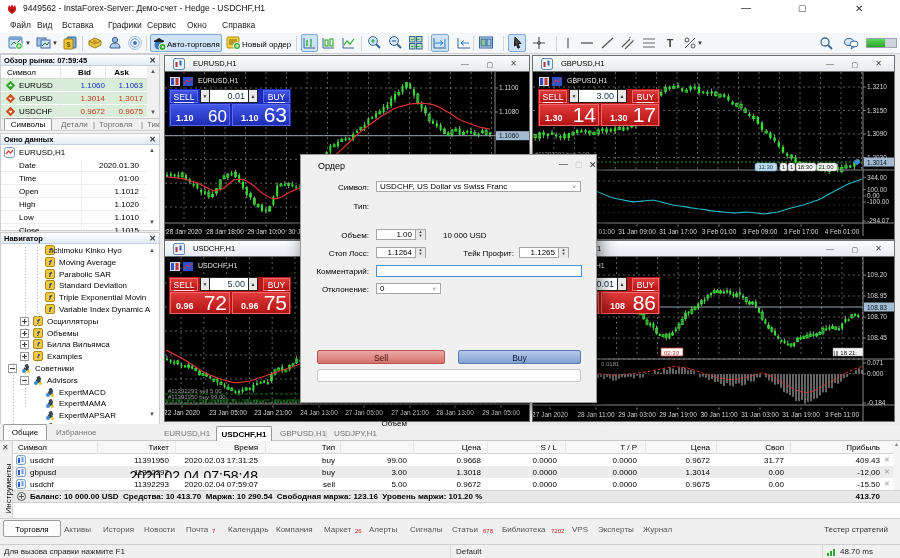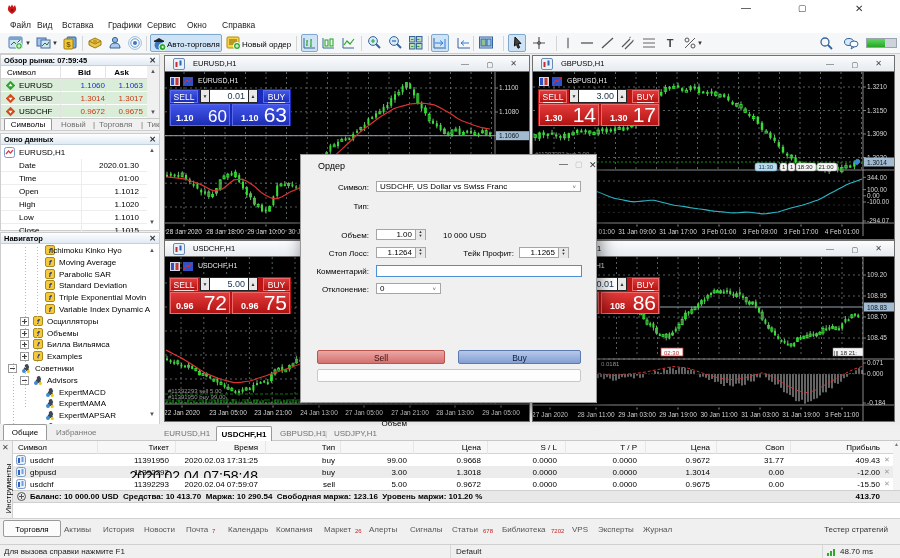--- a/index.html
+++ b/index.html
@@ -20,20 +20,21 @@
 .redpanel .btn{background:linear-gradient(180deg,#e23a3a,#b31313);border:1px solid #ef6a6a;color:#fff;position:absolute;text-align:center;}
 .dlg{position:absolute;left:300px;top:154px;width:297px;height:249px;background:#f0f0f0;border:1px solid #9a9a9a;box-shadow:3px 5px 16px rgba(0,0,0,.5);z-index:50;}
 .dlg label{position:absolute;font-size:8px;color:#000;text-align:right;}
 .fld{position:absolute;background:#fff;border:1px solid #a6a6a6;font-size:8px;color:#000;}
 </style></head><body>
 <div id="titlebar">
 <svg class="abs" style="left:6px;top:3px" width="12" height="12" viewBox="0 0 12 12">
       <path d="M2 5 L3 2 L4.5 4 L6 1.5 L7.5 4 L9 2 L10 5 Q11 8 6 11 Q1 8 2 5 Z" fill="#cf1717"></path>
       <circle cx="6" cy="7" r="1.6" fill="#8c0f0f"></circle>
     </svg>
+<span class="abs" style="left:23px;top:3px">9449562 - InstaForex-Server: Демо-счет - Hedge - USDCHF,H1</span>
 <span class="abs" style="left:741px;top:2px;color:#333;font-size:10px">—</span>
 <span class="abs" style="left:798px;top:3px;color:#333;font-size:9px">▢</span>
 <span class="abs" style="left:855px;top:3px;color:#333;font-size:10px">✕</span>
 </div>
 <div id="menubar">
     <span class="abs" style="left:10px;top:2px">Файл</span>
     <span class="abs" style="left:37px;top:2px">Вид</span>
     <span class="abs" style="left:62px;top:2px">Вставка</span>
     <span class="abs" style="left:108px;top:2px">Графики</span>
     <span class="abs" style="left:147px;top:2px">Сервис</span>
@@ -223,21 +224,21 @@
       <span class="abs" style="right:42px;top:2px;color:#cc3914">0.9672</span>
       <span class="abs" style="right:4px;top:2px;color:#cc3914">0.9675</span>
     </div>
     <div class="abs" style="left:59px;top:11px;width:1px;height:52px;background:#e4e4e4"></div>
     <div class="abs" style="left:104px;top:11px;width:1px;height:52px;background:#e4e4e4"></div>
     <div class="abs" style="left:146px;top:11px;width:12px;height:52px;background:#f0f0f0"></div>
     <span class="abs" style="left:149px;top:13px;font-size:6px;color:#555">▲</span>
     <span class="abs" style="left:149px;top:54px;font-size:6px;color:#555">▼</span>
     <div class="abs" style="left:0;top:63px;width:158px;height:12px;border-top:1px solid #c8c8c8;background:#f0f0f0"></div>
     <div class="tab-act" style="left:3px;top:63px;width:48px;height:12px;line-height:12px">Символы</div>
-    <span class="tab-in" style="left:60px;top:65px">Новый</span>
+    <span class="tab-in" style="left:60px;top:65px">Детали</span>
     <span class="tab-in" style="left:92px;top:65px">|</span>
     <span class="tab-in" style="left:98px;top:65px">Торговля</span>
     <span class="tab-in" style="left:140px;top:65px">|</span>
     <span class="tab-in" style="left:146px;top:65px">Тик</span>
   </div>
 <div class="panel" style="left:0;top:133px;width:160px;height:98px">
     <div class="phead">Окно данных<span class="x">✕</span></div>
     <svg class="abs" style="left:3px;top:13px" width="11" height="11" viewBox="0 0 11 11">
       <rect x="0.5" y="0.5" width="10" height="10" rx="2" fill="#fff" stroke="#7a9ac8"></rect>
       <path d="M2 7 L4.5 4 L6.5 6 L9 3" stroke="#d04040" fill="none" stroke-width="1.2"></path>

